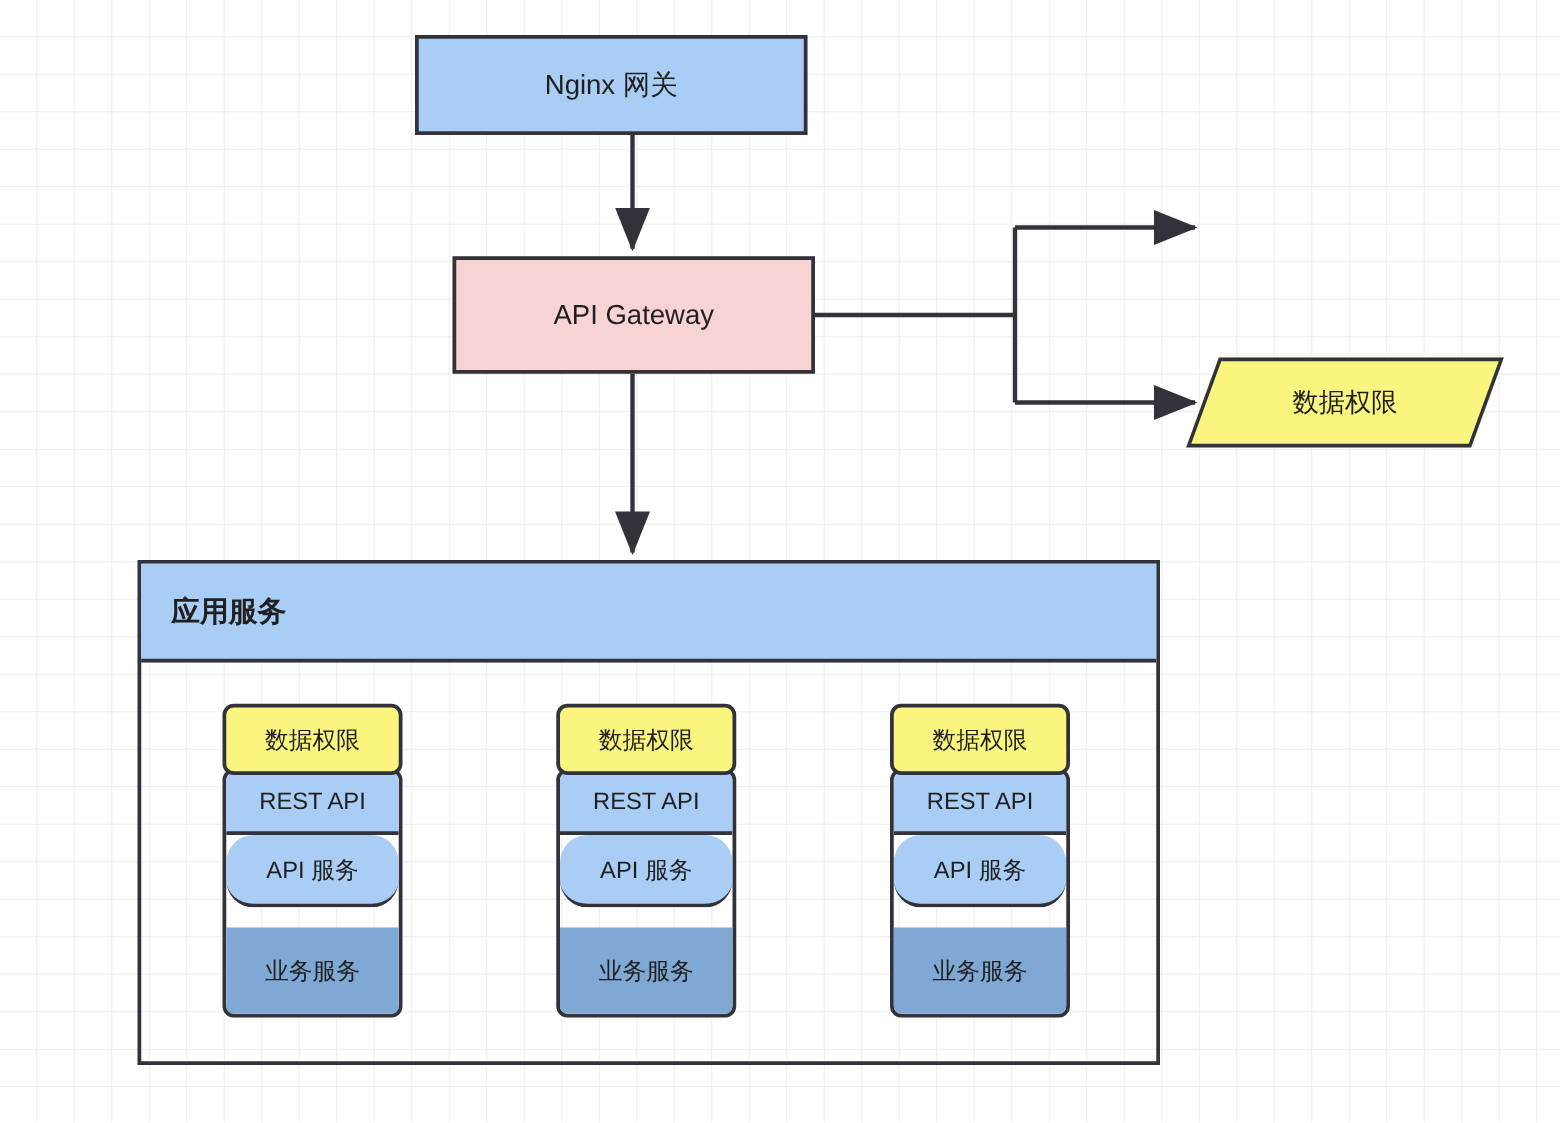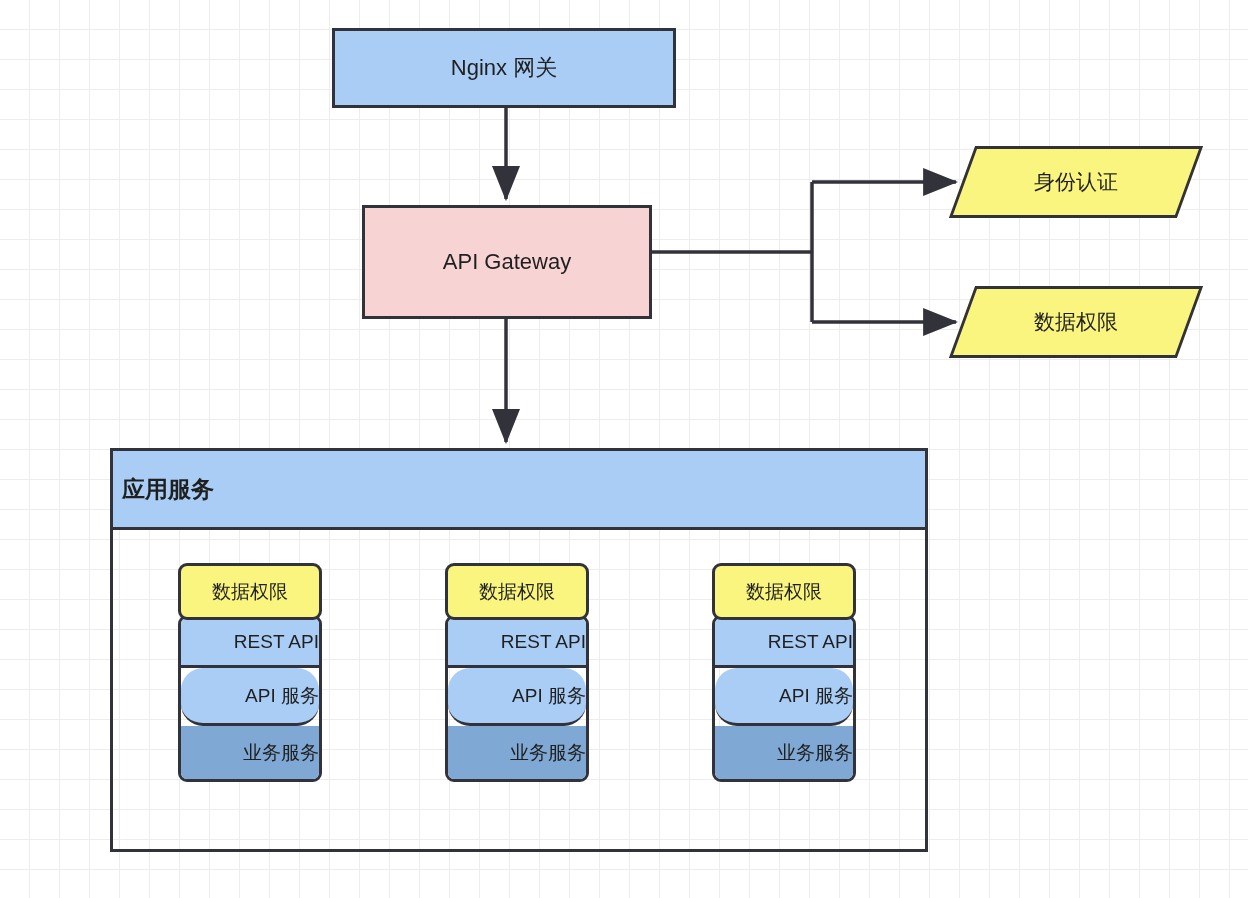--- a/index.html
+++ b/index.html
@@ -42,27 +42,27 @@
     justify-content: center;
     color: #1f1f1f;
     border: 3px solid #32323a;
     text-align: center;
     line-height: 1.2;
   }
 
   
   .box-nginx {
     left: 332px; top: 28px;
-    width: 344px; height: 80px;
+    width: 314px; height: 80px;
     background: #a9cdf5;
     font-size: 22px;
   }
   .box-gateway {
     left: 362px; top: 205px;
-    width: 290px; height: 114px;
+    width: 290px; height: 94px;
     background: #f8d3d4;
     font-size: 22px;
   }
 
   
   .para-wrap {
     position: absolute;
     width: 228px;
     height: 72px;
   }
@@ -105,21 +105,21 @@
     width: 100%;
     height: 79px;
     background: #a9cdf5;
     border-bottom: 3px solid #32323a;
     box-sizing: border-box;
     display: flex;
     align-items: center;
     font-size: 23px;
     font-weight: bold;
     color: #1f1f1f;
-    padding-left: 9px;
+    padding-left: 24px;
   }
 
   
   .stack {
     position: absolute;
     width: 144px;
     top: 563px;
   }
   .stack-1 { left: 178px; }
   .stack-2 { left: 445px; }
@@ -149,38 +149,39 @@
     border-radius: 9px;
     overflow: hidden;
     position: relative;
     z-index: 1;
   }
   .stack-cell {
     box-sizing: border-box;
     width: 100%;
     display: flex;
     align-items: center;
-    justify-content: flex-end;
+    justify-content: center;
     font-size: 19px;
     color: #1f1f1f;
   }
   .cell-rest {
     height: 50px;
     background: #a9cdf5;
     border-bottom: 3px solid #32323a;
   }
   .cell-api {
     height: 58px;
     background: #a9cdf5;
     border-bottom: 3px solid #32323a;
     border-radius: 22px;
   }
   .cell-biz {
-    height: 53px;
+    height: 69px;
     background: #7fa8d4;
+    margin-top: 16px;
   }
 </style>
 </head>
 <body>
 
 <div id="canvas">
 
   <svg id="edges" viewBox="0 0 1248 898" xmlns="http://www.w3.org/2000/svg">
     <defs>
       <marker id="arrowhead" markerWidth="10" markerHeight="8" refX="9.4" refY="4" orient="auto" markerUnits="strokeWidth">
@@ -209,24 +210,20 @@
   </svg>
 
   <div class="node box-nginx">
     <span>Nginx 网关</span>
   </div>
 
   <div class="node box-gateway">
     <span>API Gateway</span>
   </div>
 
-  <div class="para-wrap auth">
-    <div class="para-shape"></div>
-    <div class="para-label">身份认证</div>
-  </div>
 
   <div class="para-wrap authz">
     <div class="para-shape"></div>
     <div class="para-label">数据权限</div>
   </div>
 
   <div class="container-app">
     <div class="container-header">
       <span>应用服务</span>
     </div>

